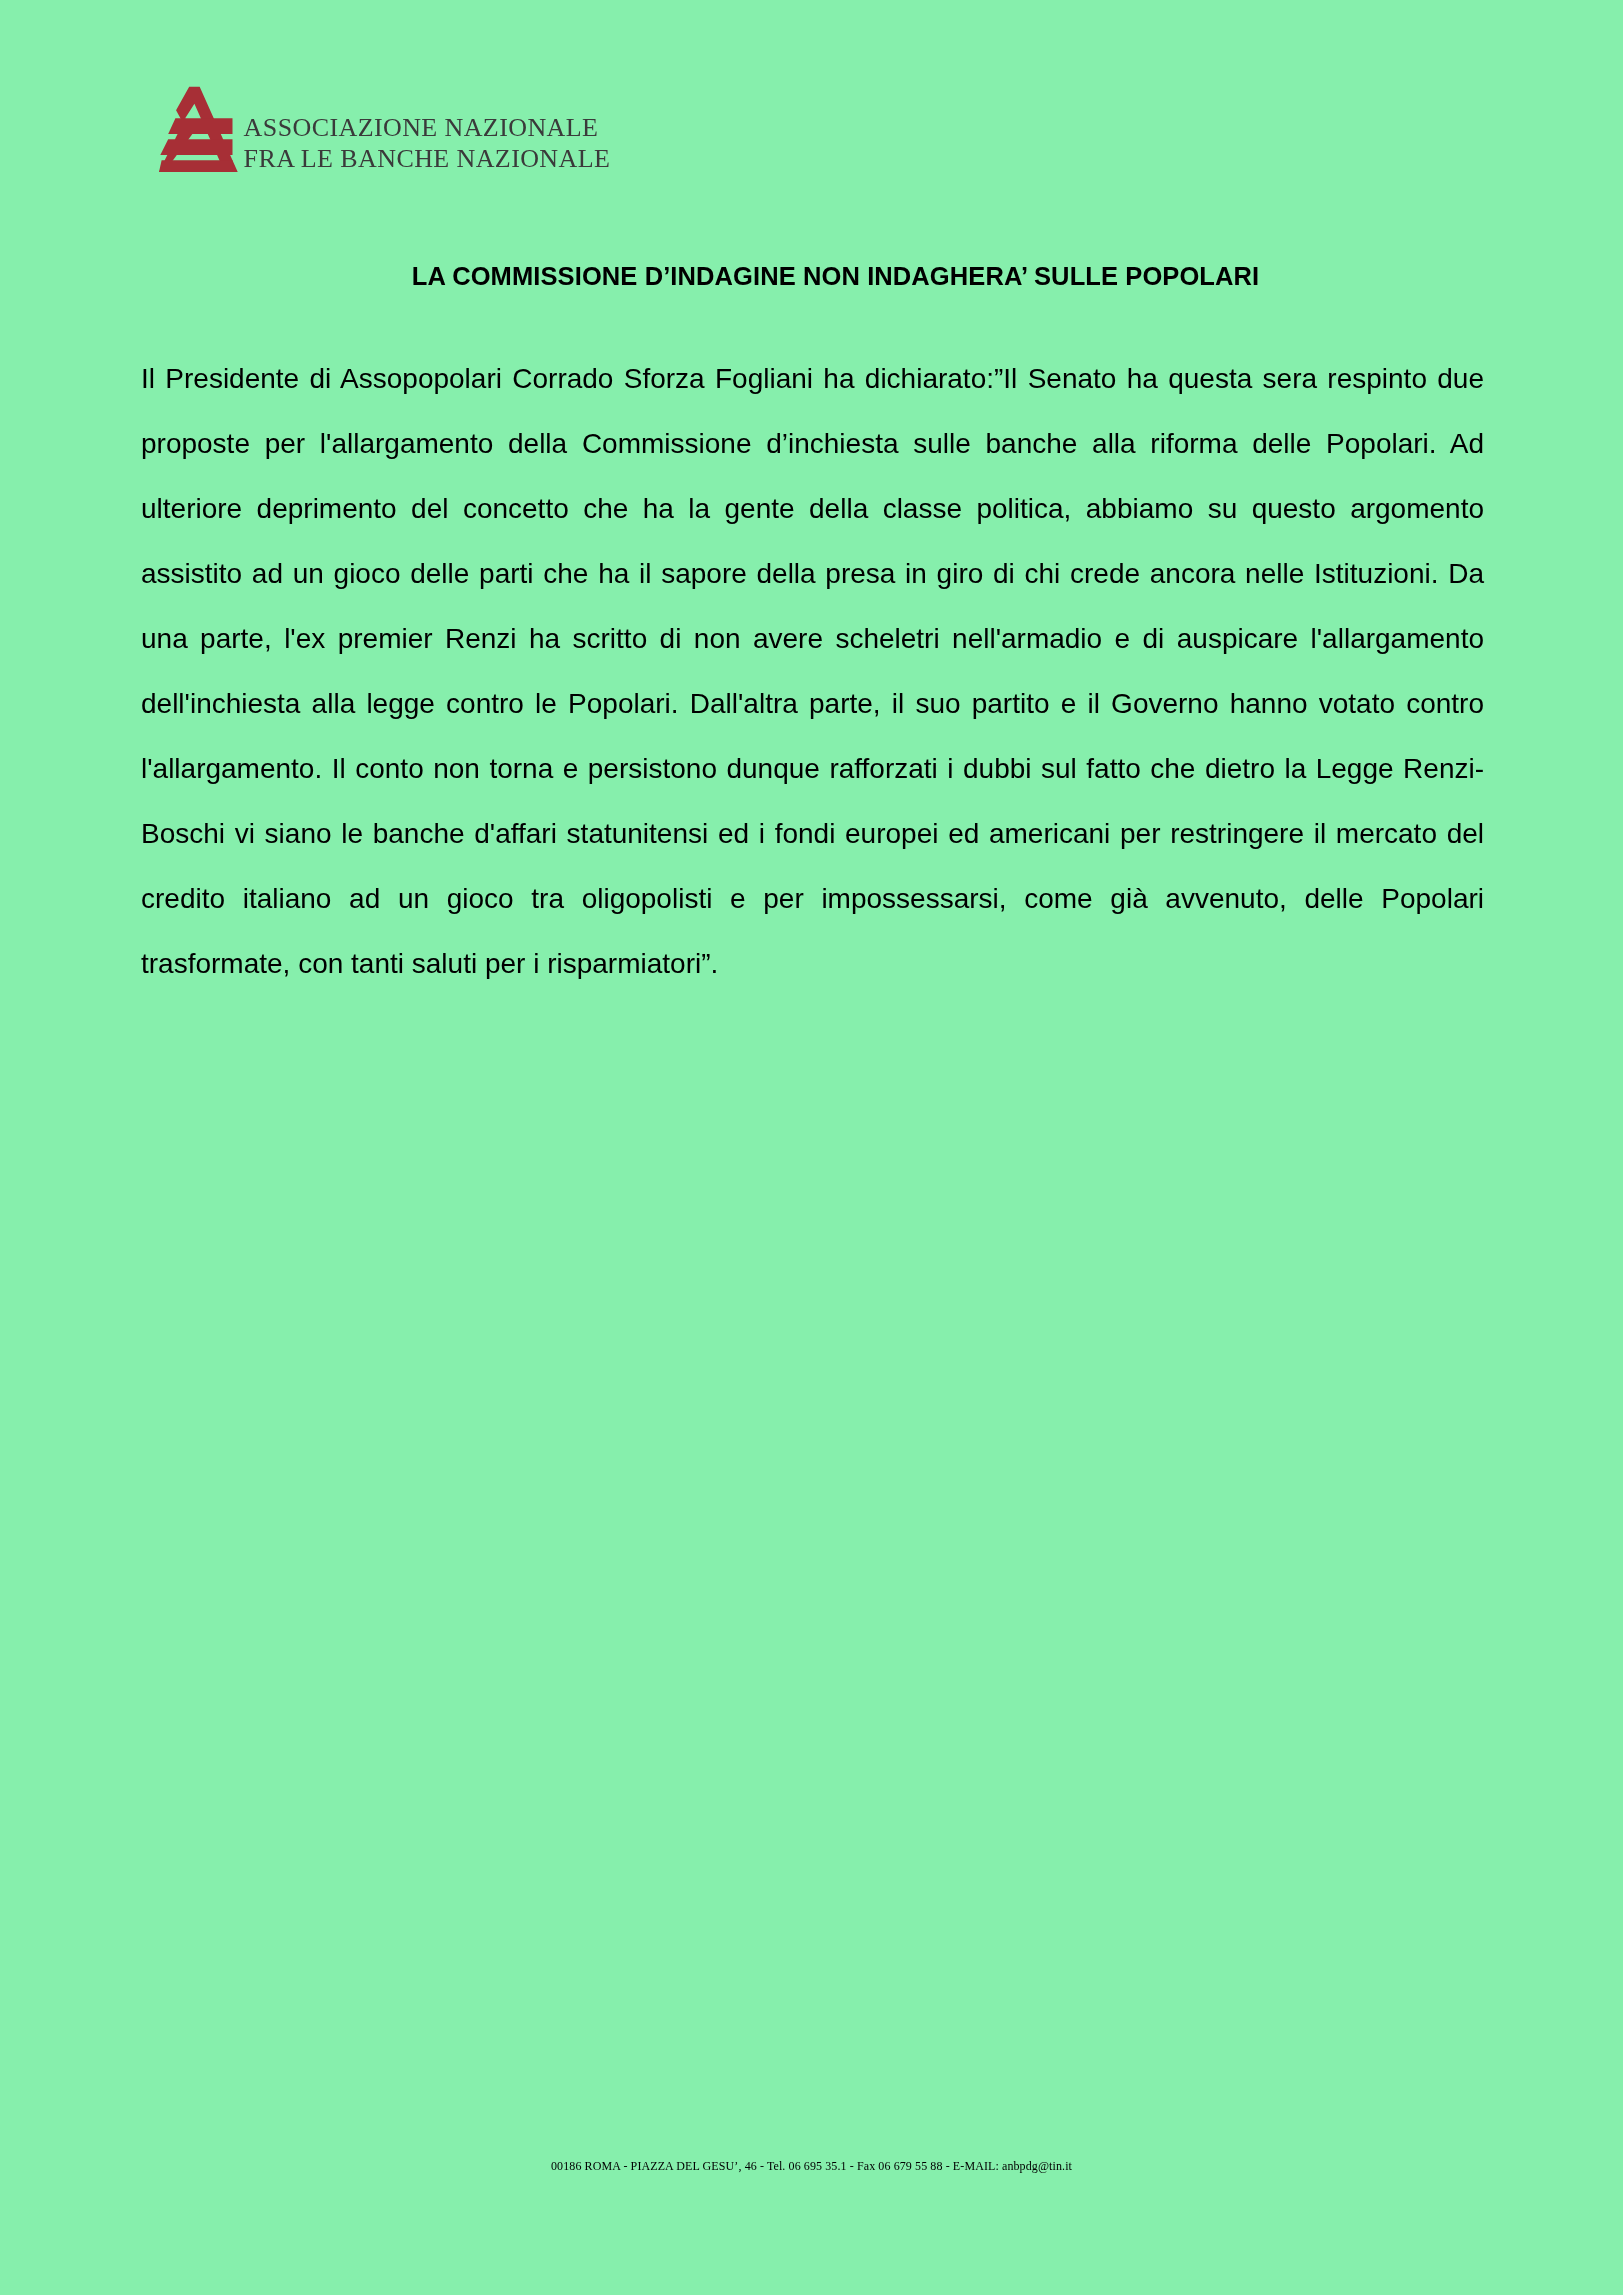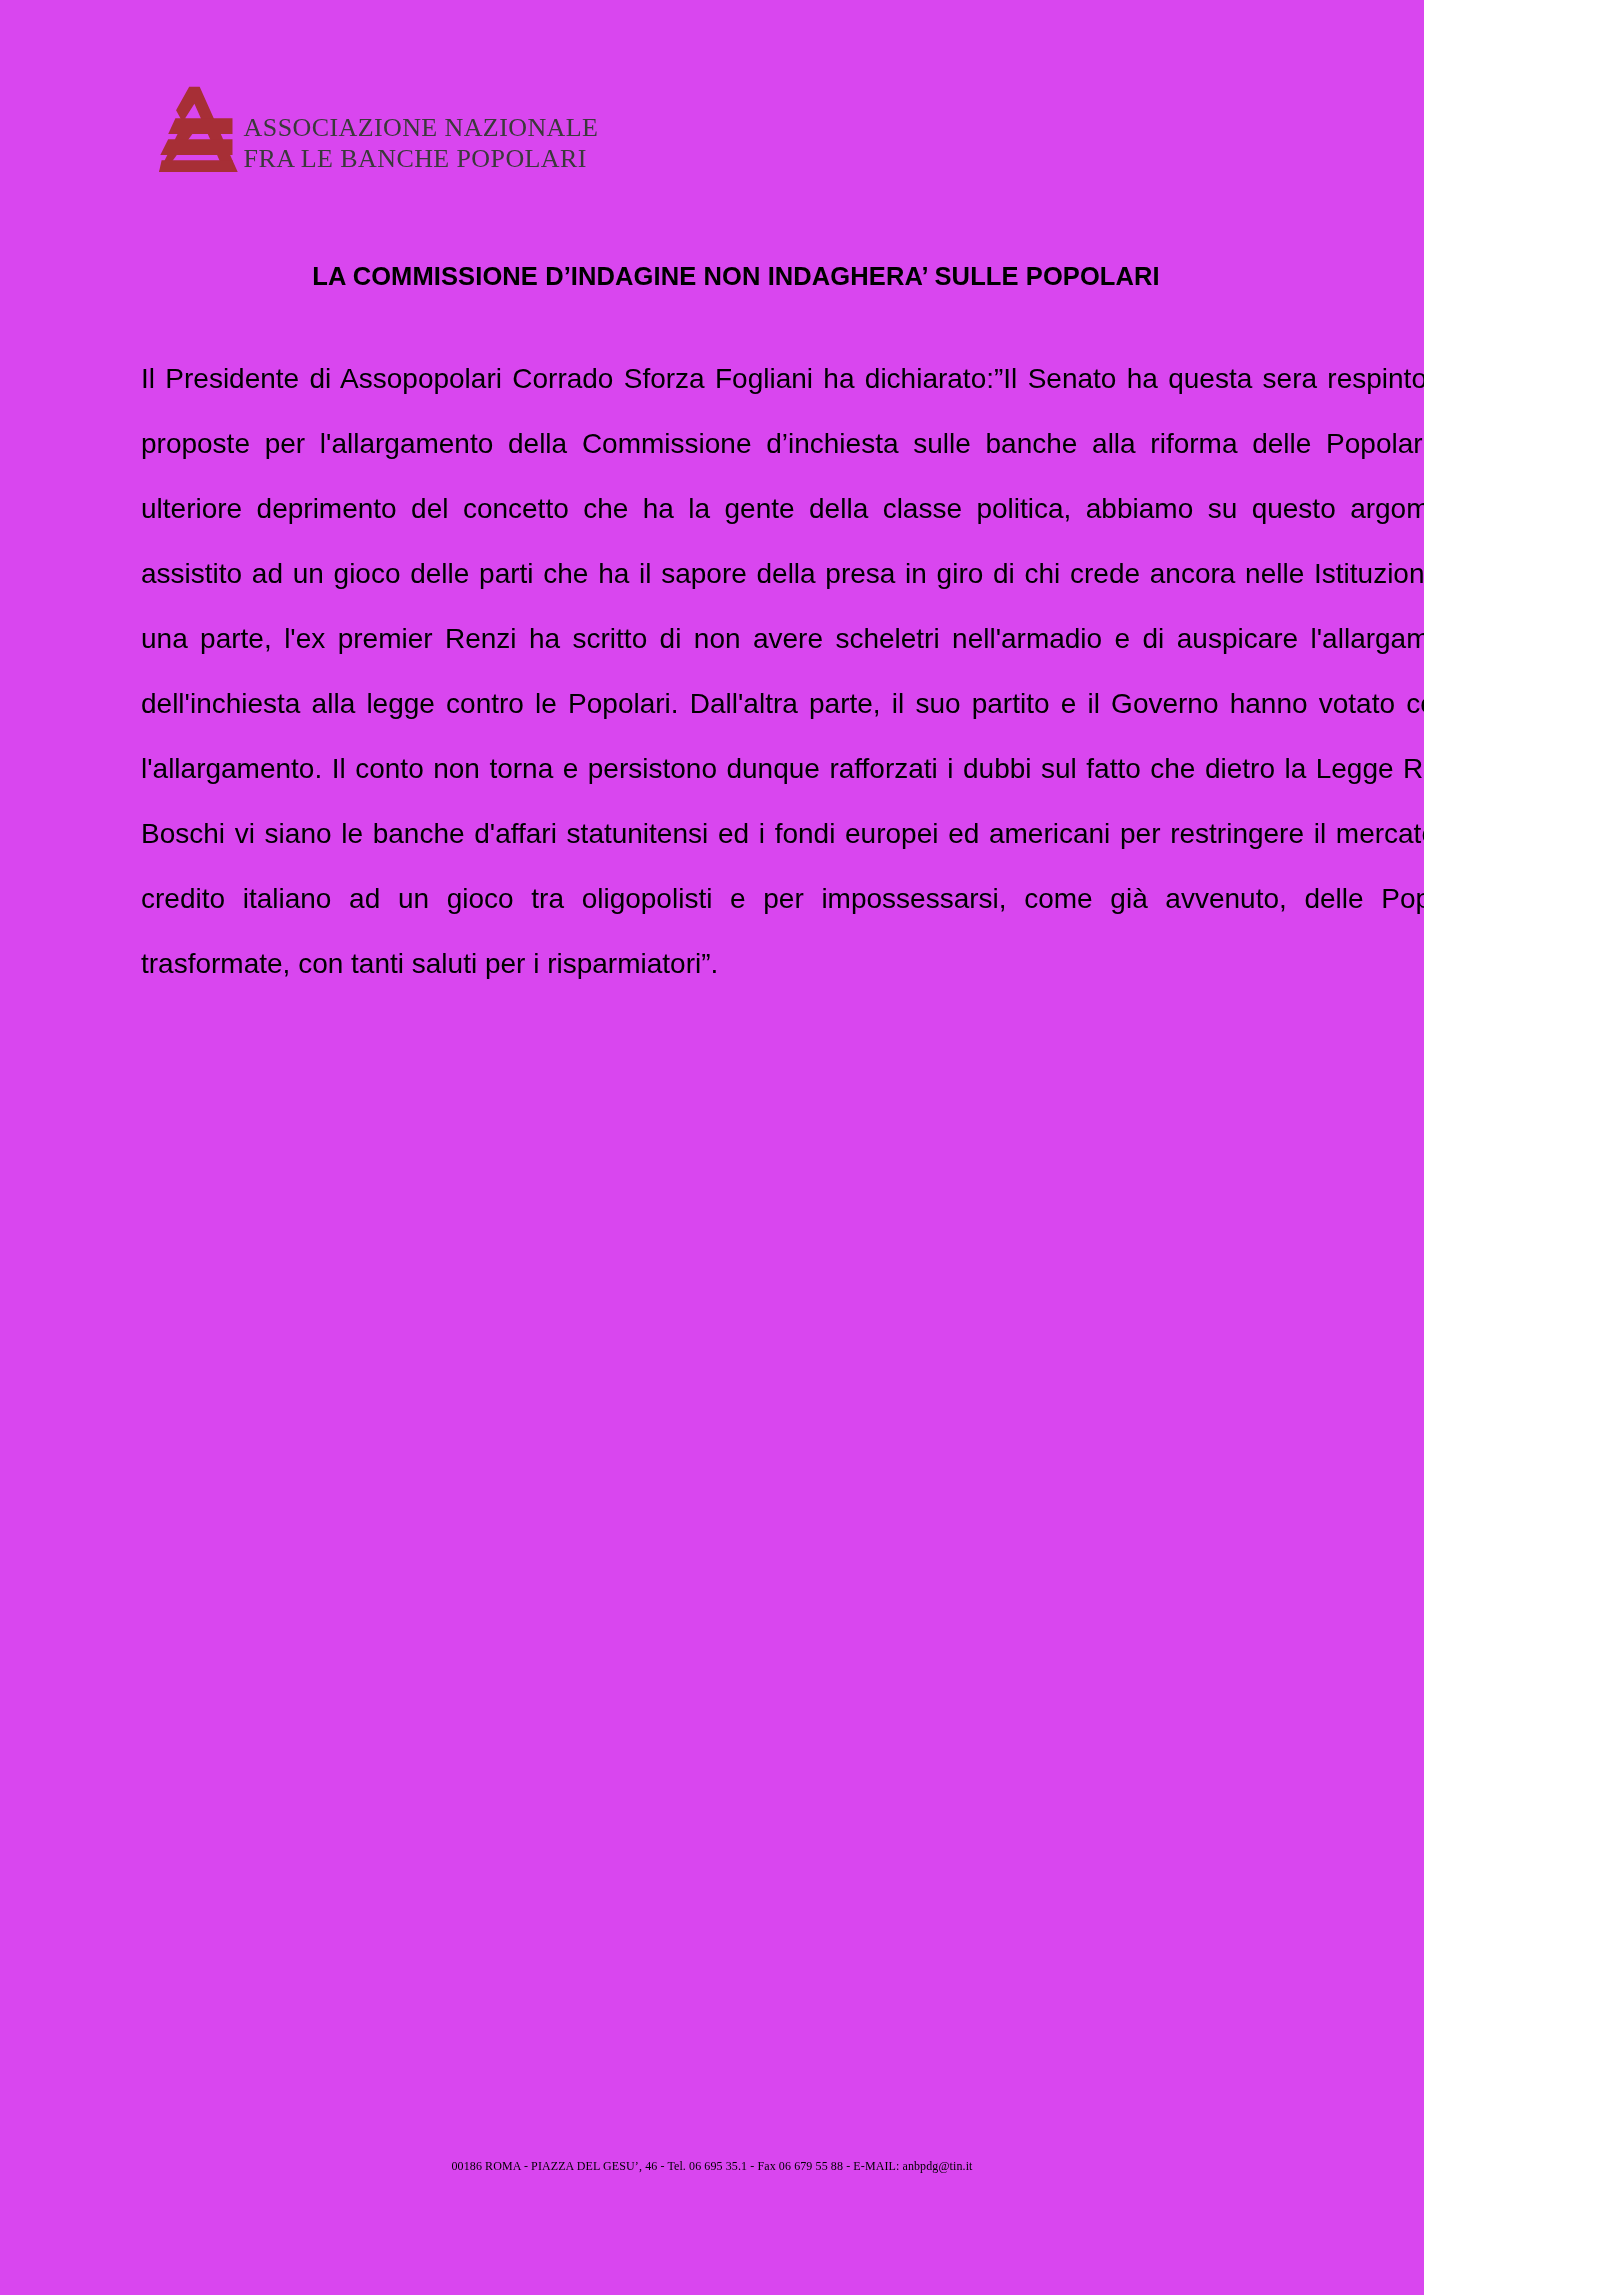--- a/index.html
+++ b/index.html
@@ -3,23 +3,23 @@
 <meta charset="utf-8">
 <title>Comunicato ANBP</title>
 <style>
   html, body {
     margin: 0;
     padding: 0;
     background: #ffffff;
   }
   .page {
     position: relative;
-    width: 1424px;
+    width: 1623px;
     height: 2295px;
-    background: #d946ef;
+    background: #86efac;
     box-sizing: border-box;
     font-family: "Liberation Sans", sans-serif;
     color: #000000;
     overflow: hidden;
   }
 
   
   .letterhead {
     position: absolute;
     left: 159px;
@@ -110,21 +110,21 @@
 
         <polygon points="25,52 112,52 112,76 14,76"></polygon>
 
         <polygon points="14,84 112,84 112,108 2,108"></polygon>
 
         <polygon points="4,116 112,116 112,134 0,134"></polygon>
       </g>
     </svg>
     <div class="logo-words">
       <span class="logo-line">ASSOCIAZIONE NAZIONALE</span>
-      <span class="logo-line">FRA LE BANCHE POPOLARI</span>
+      <span class="logo-line">FRA LE BANCHE NAZIONALE</span>
     </div>
   </header>
 
   <h1 class="doc-title">LA COMMISSIONE D’INDAGINE NON INDAGHERA’ SULLE POPOLARI</h1>
 
   <main class="body-copy">
     <p>Il Presidente di Assopopolari Corrado Sforza Fogliani ha dichiarato:”Il Senato ha questa sera respinto due proposte per l'allargamento della Commissione d’inchiesta sulle banche alla riforma delle Popolari. Ad ulteriore deprimento del concetto che ha la gente della classe politica, abbiamo su questo argomento assistito ad un gioco delle parti che ha il sapore della presa in giro di chi crede ancora nelle Istituzioni. Da una parte, l'ex premier Renzi ha scritto di non avere scheletri nell'armadio e di auspicare l'allargamento dell'inchiesta alla legge contro le Popolari. Dall'altra parte, il suo partito e il Governo hanno votato contro l'allargamento. Il conto non torna e persistono dunque rafforzati i dubbi sul fatto che dietro la Legge Renzi-Boschi vi siano le banche d'affari statunitensi ed i fondi europei ed americani per restringere il mercato del credito italiano ad un gioco tra oligopolisti e per impossessarsi, come già avvenuto, delle Popolari trasformate, con tanti saluti per i risparmiatori”.</p>
   </main>
 
   <footer class="footer">

